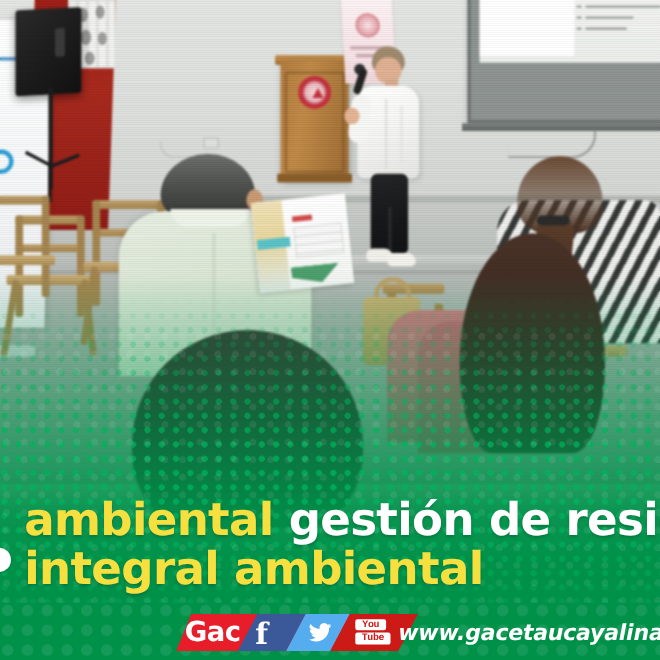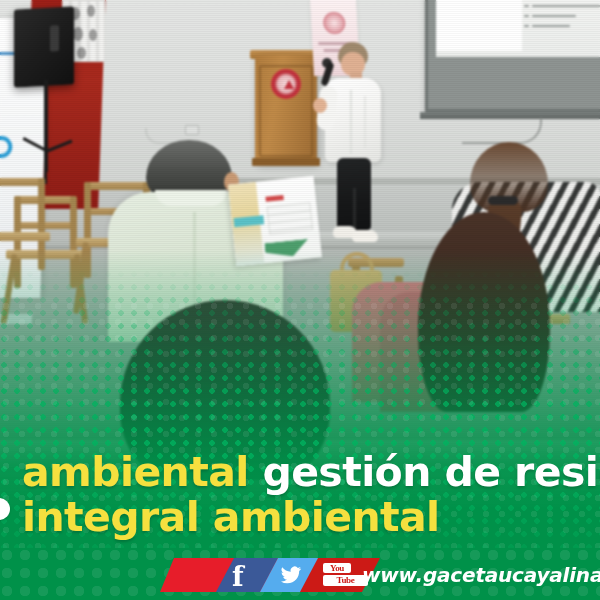--- a/index.html
+++ b/index.html
@@ -240,23 +240,23 @@
            background:#3b5998; clip-path:polygon(18px 0,62px 0,44px 100%,0 100%);}
   .rb-tw  { position:absolute; left:100px; top:0; width:62px; height:34px;
            background:#55acee; clip-path:polygon(18px 0,62px 0,44px 100%,0 100%);}
   .rb-text { position:absolute; left:8px; top:2px; color:#fff; font-weight:800;
            font-size:25px; font-family:"DejaVu Sans", sans-serif; letter-spacing:-.5px;}
   .fb-glyph { position:absolute; left:72px; top:3px; color:#fff; font-size:27px; font-weight:800;
            font-family:"DejaVu Serif", serif; }
   .tw-glyph { position:absolute; left:118px; top:6px; width:26px; height:22px; }
   .yt-box { position:absolute; left:163px; top:5px; width:28px; height:24px;}
   .yt-you, .yt-tube { background:#fff; color:#cc1a16; font-weight:800;
-           font-family:Liberation Serif, serif; text-align:center; border-radius:2px;}
+           font-family:Liberation Mono, monospace; text-align:center; border-radius:2px;}
   .yt-you { font-size:9px; line-height:10px; height:10px; width:28px; letter-spacing:-.3px;}
-  .yt-tube{ font-size:9px; line-height:11px; height:11px; width:45px; margin-top:2px; letter-spacing:-.3px;text-align:center;}
+  .yt-tube{ font-size:9px; line-height:11px; height:11px; width:32px; margin-top:2px; letter-spacing:-.3px;text-align:center;}
   .site-url { position:absolute; left:362px; top:15px; color:#fff; font-style:italic;
            font-size:20px; font-weight:600; font-family:"DejaVu Sans", sans-serif;
            letter-spacing:-.2px; white-space:nowrap;}
 
   
   .blur-layer { position:absolute; inset:0; pointer-events:none;
            backdrop-filter:blur(1.1px); -webkit-backdrop-filter:blur(1.1px);}
   .grain { position:absolute; inset:0; pointer-events:none; opacity:.07;
            background-image:repeating-linear-gradient(0deg, rgba(0,0,0,.5) 0 1px, transparent 1px 2px);}
 </style>
@@ -424,20 +424,21 @@
     </div>
     <div class="hl-line second hl-y">integral ambiental</div>
     <div class="bullet-dot"></div>
   </div>
 
   <div class="footer">
     <div class="footer-pattern"></div>
 
     <div class="ribbon">
       <div class="rb-red"></div>
+      <div class="rb-text">Gac</div>
 
       <div class="rb-fb"></div>
       <div class="fb-glyph">f</div>
 
       <div class="rb-tw"></div>
       <div class="tw-glyph">
         <svg viewBox="0 0 24 24" width="26" height="22" aria-hidden="true">
           <path fill="#ffffff" d="M23 4.9c-.8.4-1.7.6-2.6.8a4.6 4.6 0 0 0 2-2.5c-.9.5-1.9.9-2.9 1.1a4.5 4.5 0 0 0-7.8 4.1A12.9 12.9 0 0 1 2.4 3.6a4.5 4.5 0 0 0 1.4 6.1c-.7 0-1.4-.2-2-.6v.1c0 2.2 1.5 4 3.6 4.5-.7.2-1.3.2-2 .1a4.5 4.5 0 0 0 4.2 3.1A9 9 0 0 1 1 19a12.8 12.8 0 0 0 7 2c8.3 0 12.9-6.9 12.9-12.9v-.6c.9-.6 1.6-1.4 2.1-2.3z"></path>
         </svg>
       </div>

